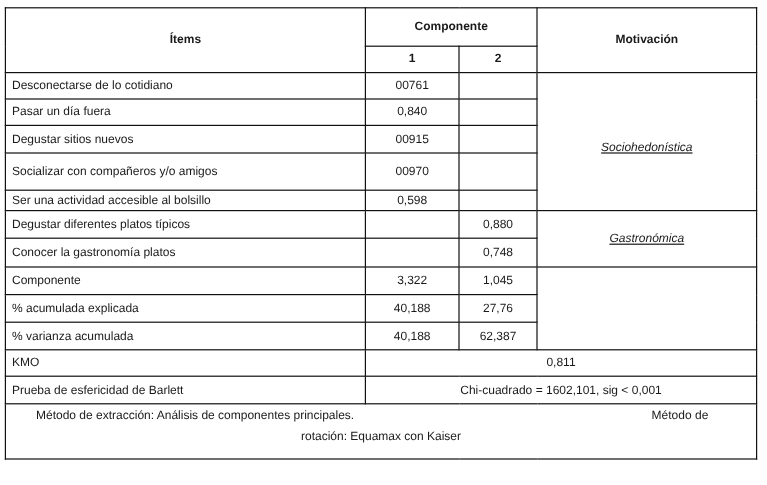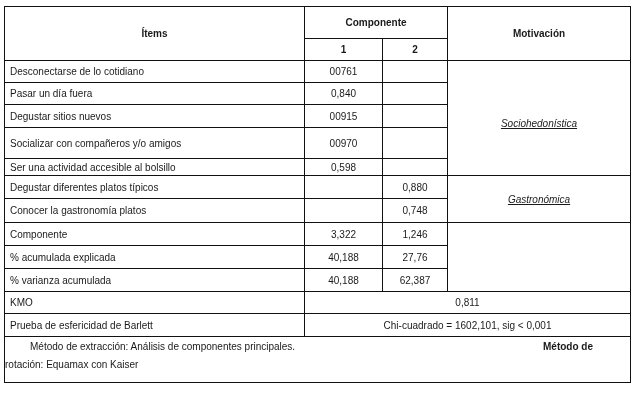--- a/index.html
+++ b/index.html
@@ -4,21 +4,21 @@
 <style>
   html, body { margin:0; padding:0; background:#ffffff; }
   body { width:639px; height:404px; position:relative; overflow:hidden;
          font-family:"Liberation Sans", "DejaVu Sans", sans-serif; color:#1a1a1a; }
   .tbl { position:absolute; left:4px; top:6px; width:626px; }
   table { border-collapse:collapse; width:626px; table-layout:fixed; font-size:10px; }
   td { border:1px solid #111; padding:0 5px; vertical-align:middle; white-space:nowrap; overflow:hidden; }
   .c { text-align:center; }
   .b { font-weight:bold; }
   .i { font-style:italic;text-decoration:underline; }
-  .note { white-space:normal; text-align:left; line-height:18px; padding:0; }
+  .note { white-space:normal; text-align:center; line-height:18px; padding:0; }
 </style>
 </head>
 <body>
 
 <div class="tbl">
 <table>
   <colgroup>
     <col style="width:300px">
     <col style="width:78px">
     <col style="width:65px">
@@ -68,21 +68,21 @@
     <td rowspan="2" class="c i">Gastronómica</td>
   </tr>
   <tr style="height:24px">
     <td>Conocer la gastronomía platos</td>
     <td class="c"></td>
     <td class="c">0,748</td>
   </tr>
   <tr style="height:23px">
     <td>Componente</td>
     <td class="c">3,322</td>
-    <td class="c">1,246</td>
+    <td class="c">1,045</td>
     <td rowspan="3"></td>
   </tr>
   <tr style="height:23px">
     <td>% acumulada explicada</td>
     <td class="c">40,188</td>
     <td class="c">27,76</td>
   </tr>
   <tr style="height:23px">
     <td>% varianza acumulada</td>
     <td class="c">40,188</td>
@@ -93,20 +93,20 @@
     <td colspan="3" class="c">0,811</td>
   </tr>
   <tr style="height:23px">
     <td>Prueba de esfericidad de Barlett</td>
     <td colspan="3" class="c">Chi-cuadrado = 1602,101, sig &lt; 0,001</td>
   </tr>
   <tr style="height:46px">
     <td colspan="4" class="note">
       <div style="position:relative; height:18px; margin-top:-8px;">
         <span style="position:absolute; left:25px;">Método de extracción: Análisis de componentes principales.</span>
-        <span style="position:absolute; left:538px;font-weight:bold;">Método de</span>
+        <span style="position:absolute; left:538px;">Método de</span>
       </div>
       <div style="height:18px;">rotación: Equamax con Kaiser</div>
     </td>
   </tr>
 </tbody>
     </table>
 </div>
 
 </body></html>

